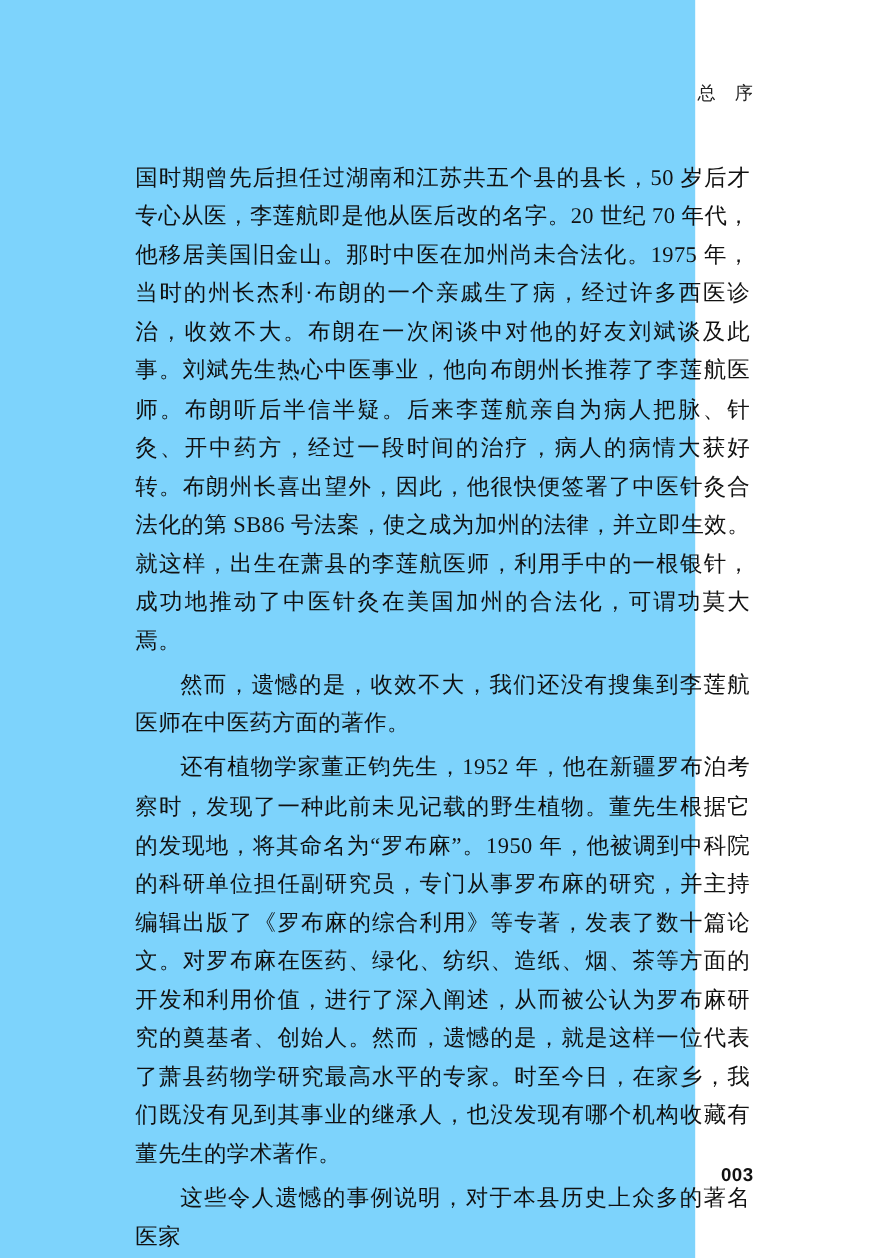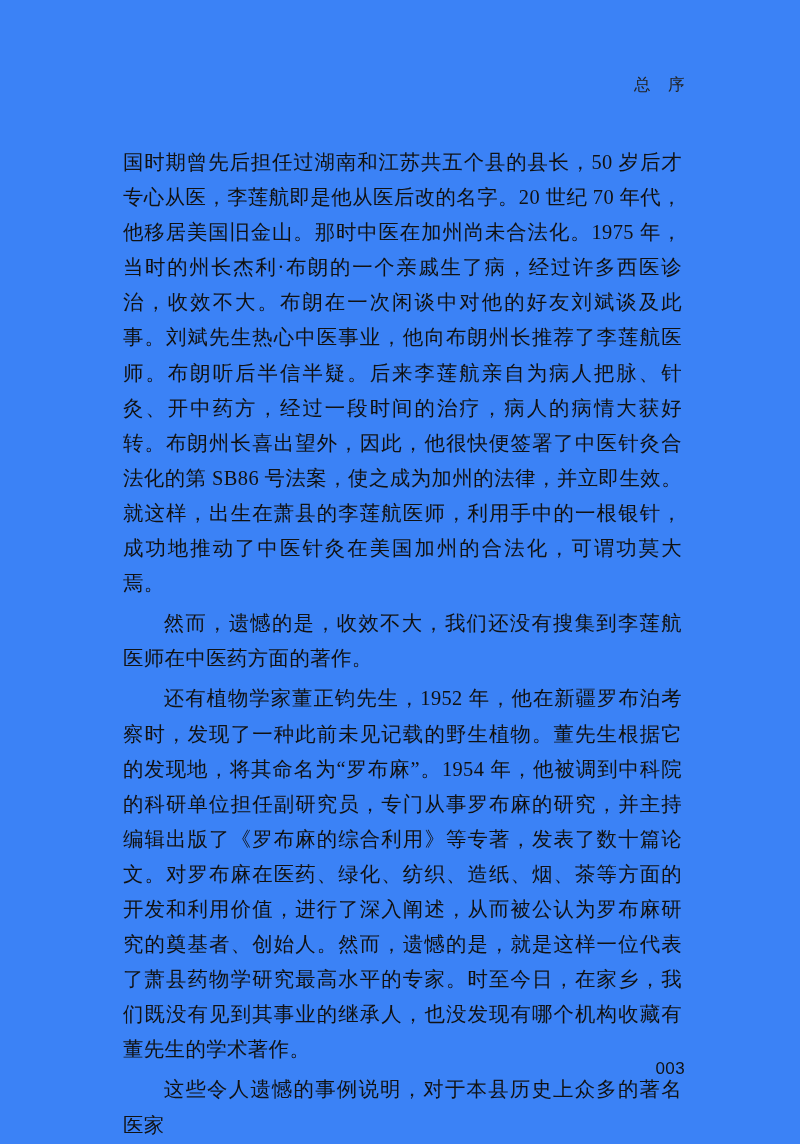--- a/index.html
+++ b/index.html
@@ -12,23 +12,23 @@
     height: 1144px;
     position: relative;
     font-family: "Liberation Serif", "DejaVu Serif", serif;
     color: #1a1a1a;
     overflow: hidden;
   }
 
   .page {
     position: absolute;
     inset: 0;
-    width: 800px;
+    width: 632px;
     height: 1144px;
-    background: #3b82f6;
+    background: #7dd3fc;
   }
 
   
   .running-header {
     position: absolute;
     left: 118px;
     top: 74px;
     width: 567px;
     text-align: right;
     font-size: 16.5px;
@@ -61,35 +61,35 @@
   }
 
   
   .folio {
     position: absolute;
     left: 118px;
     top: 1059px;
     width: 567px;
     text-align: right;
     font-family: "Liberation Sans", "DejaVu Sans", sans-serif;
-    font-weight: normal;
+    font-weight: bold;
     font-size: 17px;
     letter-spacing: 0.4px;
     color: #111;
   }
 </style>
 </head>
 <body>
 
 <div class="page">
 
   <div class="running-header">总　序</div>
 
   <div class="textblock">
     <p class="para">国时期曾先后担任过湖南和江苏共五个县的县长，50 岁后才专心从医，李莲航即是他从医后改的名字。20 世纪 70 年代，他移居美国旧金山。那时中医在加州尚未合法化。1975 年，当时的州长杰利·布朗的一个亲戚生了病，经过许多西医诊治，收效不大。布朗在一次闲谈中对他的好友刘斌谈及此事。刘斌先生热心中医事业，他向布朗州长推荐了李莲航医师。布朗听后半信半疑。后来李莲航亲自为病人把脉、针灸、开中药方，经过一段时间的治疗，病人的病情大获好转。布朗州长喜出望外，因此，他很快便签署了中医针灸合法化的第 SB86 号法案，使之成为加州的法律，并立即生效。就这样，出生在萧县的李莲航医师，利用手中的一根银针，成功地推动了中医针灸在美国加州的合法化，可谓功莫大焉。</p>
     <p class="para indent">然而，遗憾的是，收效不大，我们还没有搜集到李莲航医师在中医药方面的著作。</p>
-    <p class="para indent">还有植物学家董正钧先生，1952 年，他在新疆罗布泊考察时，发现了一种此前未见记载的野生植物。董先生根据它的发现地，将其命名为“罗布麻”。1954 年，他被调到中科院的科研单位担任副研究员，专门从事罗布麻的研究，并主持编辑出版了《罗布麻的综合利用》等专著，发表了数十篇论文。对罗布麻在医药、绿化、纺织、造纸、烟、茶等方面的开发和利用价值，进行了深入阐述，从而被公认为罗布麻研究的奠基者、创始人。然而，遗憾的是，就是这样一位代表了萧县药物学研究最高水平的专家。时至今日，在家乡，我们既没有见到其事业的继承人，也没发现有哪个机构收藏有董先生的学术著作。</p>
+    <p class="para indent">还有植物学家董正钧先生，1952 年，他在新疆罗布泊考察时，发现了一种此前未见记载的野生植物。董先生根据它的发现地，将其命名为“罗布麻”。1950 年，他被调到中科院的科研单位担任副研究员，专门从事罗布麻的研究，并主持编辑出版了《罗布麻的综合利用》等专著，发表了数十篇论文。对罗布麻在医药、绿化、纺织、造纸、烟、茶等方面的开发和利用价值，进行了深入阐述，从而被公认为罗布麻研究的奠基者、创始人。然而，遗憾的是，就是这样一位代表了萧县药物学研究最高水平的专家。时至今日，在家乡，我们既没有见到其事业的继承人，也没发现有哪个机构收藏有董先生的学术著作。</p>
     <p class="para indent">这些令人遗憾的事例说明，对于本县历史上众多的著名医家</p>
   </div>
 
   <div class="folio">003</div>
 
 </div>
 
 </body></html>

